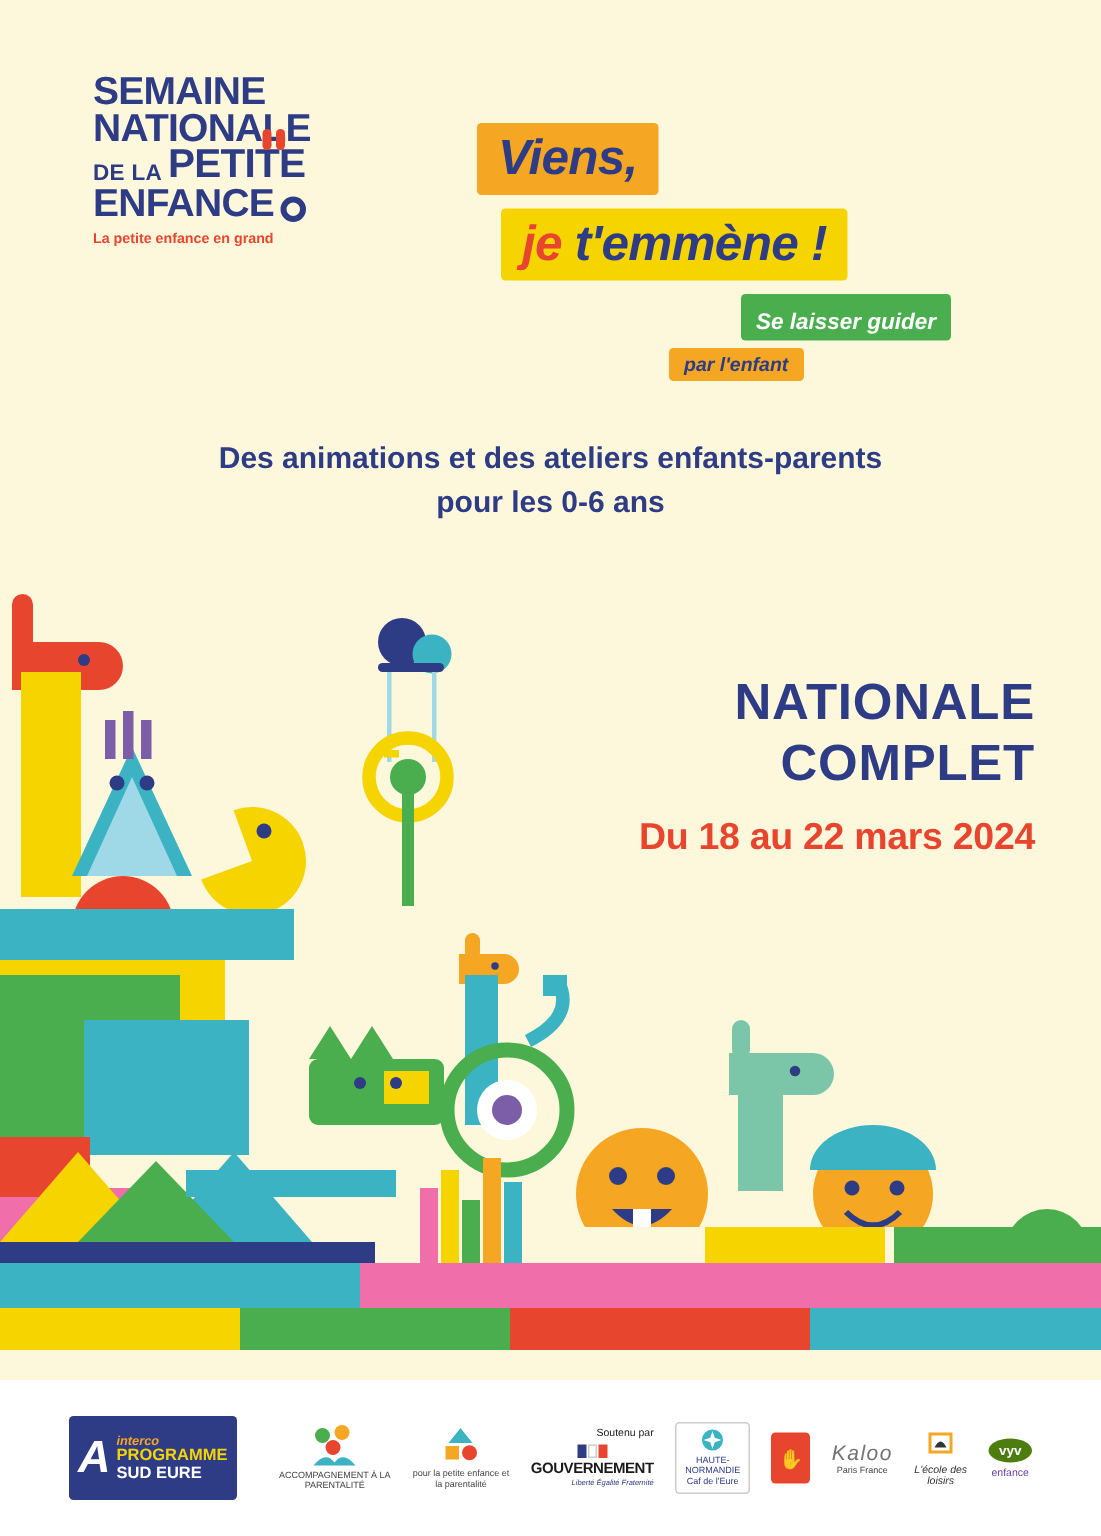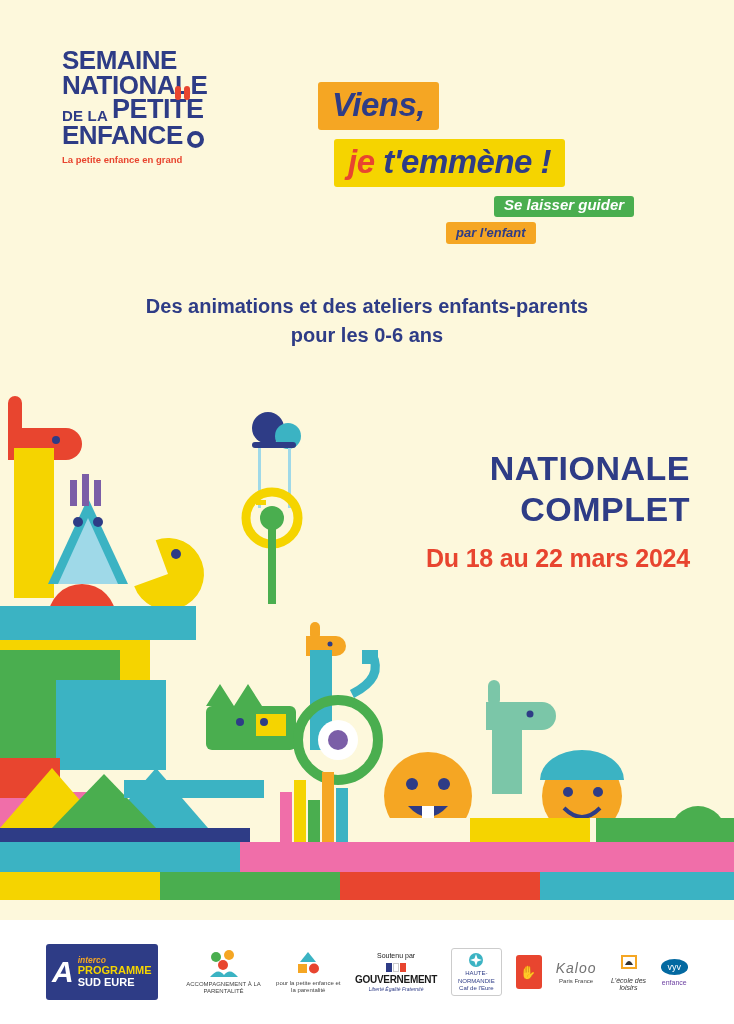--- a/index.html
+++ b/index.html
@@ -35,21 +35,21 @@
   .sl1 {
     background: #F5A623; color: #2E3C86; font-size: 33px; padding: 4px 14px 6px 14px;
     border-radius: 3px; letter-spacing: -0.5px;
   }
   .sl2 {
     background: #F5D400; color: #2E3C86; font-size: 33px; padding: 4px 14px 6px 14px;
     border-radius: 3px; margin-top: 9px; margin-left: 16px; letter-spacing: -0.5px;
   }
   .sl2 .je { color: #E8452F; }
   .sl3 {
-    background: #4AAE4F; color: #FFFFFF; font-size: 15px; padding: 0 10px 4px 10px;
+    background: #4AAE4F; color: #FFFFFF; font-size: 15px; padding: 10px 10px 4px 10px;
     border-radius: 3px; margin-top: 9px; margin-left: 176px;
   }
   .sl4 {
     background: #F5A623; color: #2E3C86; font-size: 13px; padding: 3px 10px 4px 10px;
     border-radius: 3px; margin-top: 5px; margin-left: 128px;
   }
   .sl-circle { position:absolute; left: 228px; top: 92px; width: 40px; height: 40px; background:#E8452F; border-radius:50%; z-index:-1;}
 
   
   .subtitle {
@@ -74,29 +74,29 @@
     display:flex; align-items:center; padding: 4px 6px; gap:4px;
   }
   .interco .mark { font-size: 30px; font-weight: bold; font-style: italic; color:#fff; line-height:1; }
   .interco .txt { line-height: 1.08; }
   .interco .t1 { font-size: 8.5px; color:#F5A623; font-weight:bold; font-style:italic;}
   .interco .t2 { font-size: 11px; color:#F5D400; font-weight:bold; }
   .interco .t3 { font-size: 11px; color:#fff; font-weight:bold; }
   .partner { text-align:center; font-size: 6px; color:#444; line-height:1.15; }
   .spacer { flex: 1; }
   .p-box { display:flex; flex-direction:column; align-items:center; justify-content:center; gap:2px;}
-  .rf { font-size:7px; color:#1a1a1a; text-align:center; line-height:1.2;}
+  .rf { font-size:7px; color:#1a1a1a; text-align:right; line-height:1.2;}
   .rf .gv { font-weight:bold; font-size:10px; letter-spacing:-0.3px;}
   .rf .dev { font-size:5px; color:#2E3C86; font-style:italic;}
   .caf { border:1px solid #ccc; border-radius:3px; padding:3px 6px; font-size:6px; color:#2E3C86; text-align:center; line-height:1.2;}
   .redbox { width:26px;height:34px;background:#E8452F;border-radius:3px; display:flex;align-items:center;justify-content:center;color:#fff;font-size:13px;}
   .kaloo { font-size:14px; color:#737373; font-style:italic; letter-spacing:1px;}
   .edl { font-size:7px; color:#333; text-align:center; font-style:italic;}
   .vyv { display:flex; flex-direction:column; align-items:center; }
-  .vyv .mark { background:#0369a1; color:#fff; border-radius:50%; padding:3px 7px; font-size:9px; font-weight:normal;}
+  .vyv .mark { background:#4d7c0f; color:#fff; border-radius:50%; padding:3px 7px; font-size:9px; font-weight:bold;}
   .vyv .lbl { font-size:7px; color:#6B3FA0; margin-top:2px;}
 </style>
 </head>
 <body>
 
 <div class="poster">
 
   <div class="logo-snpe">
     <div class="dots"><i></i><i></i></div>
     <div class="ln">SEMAINE</div>

